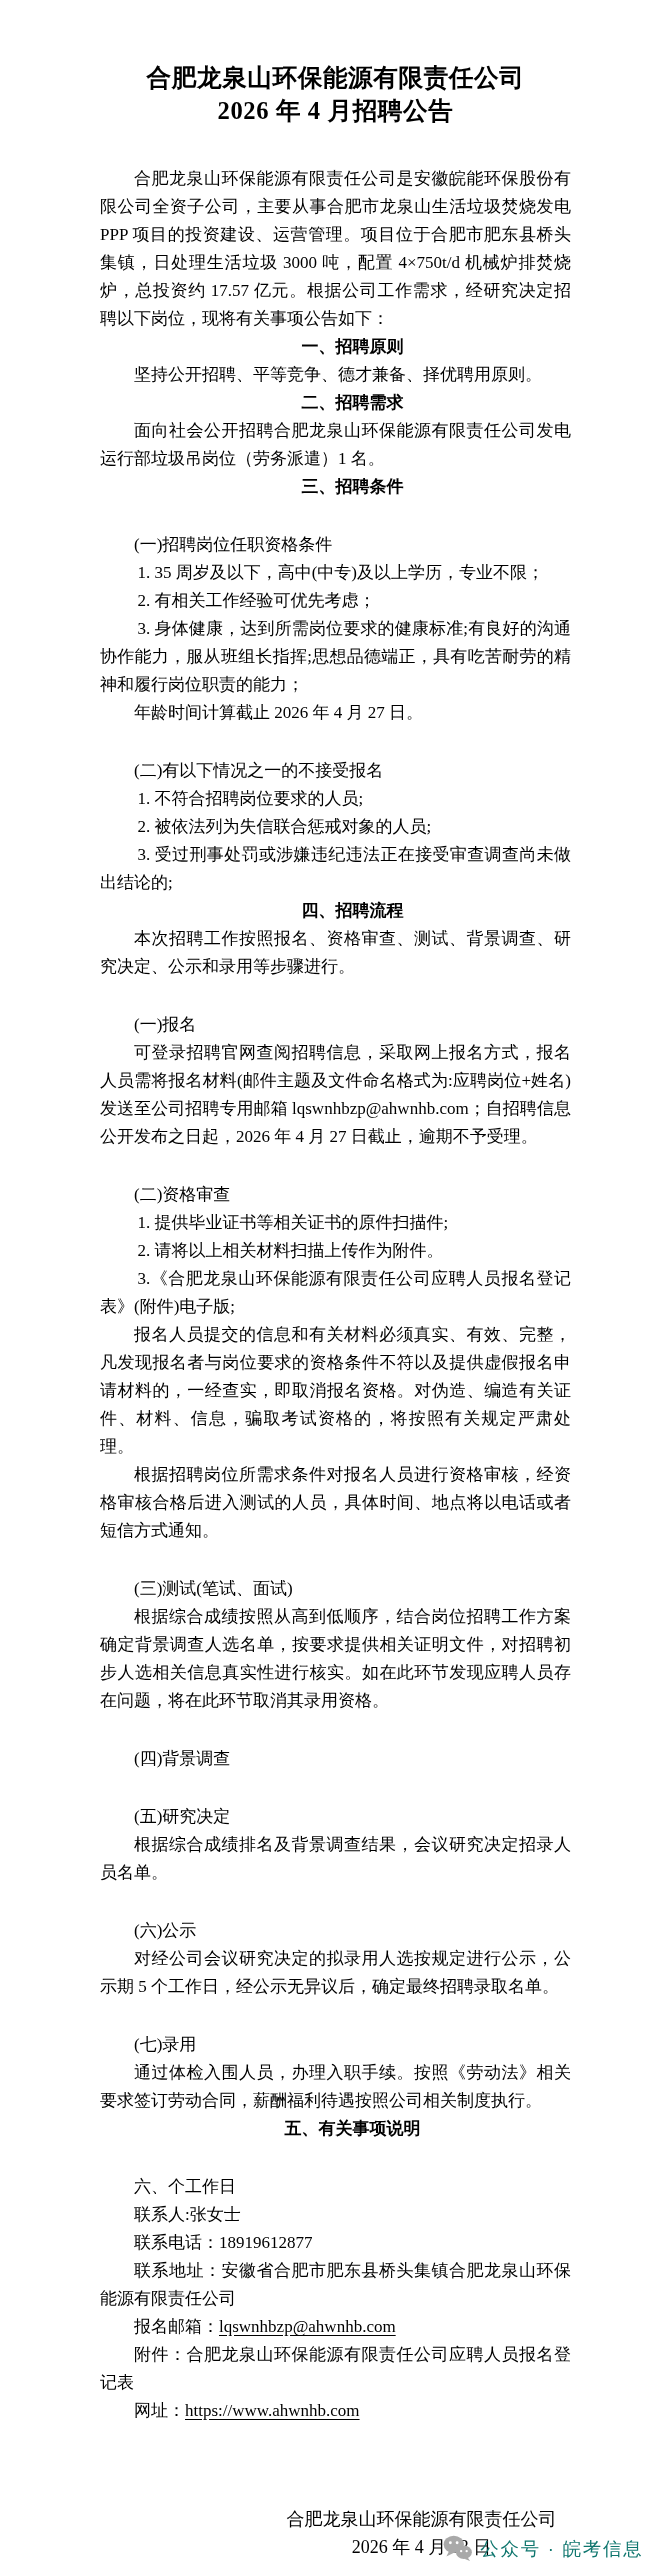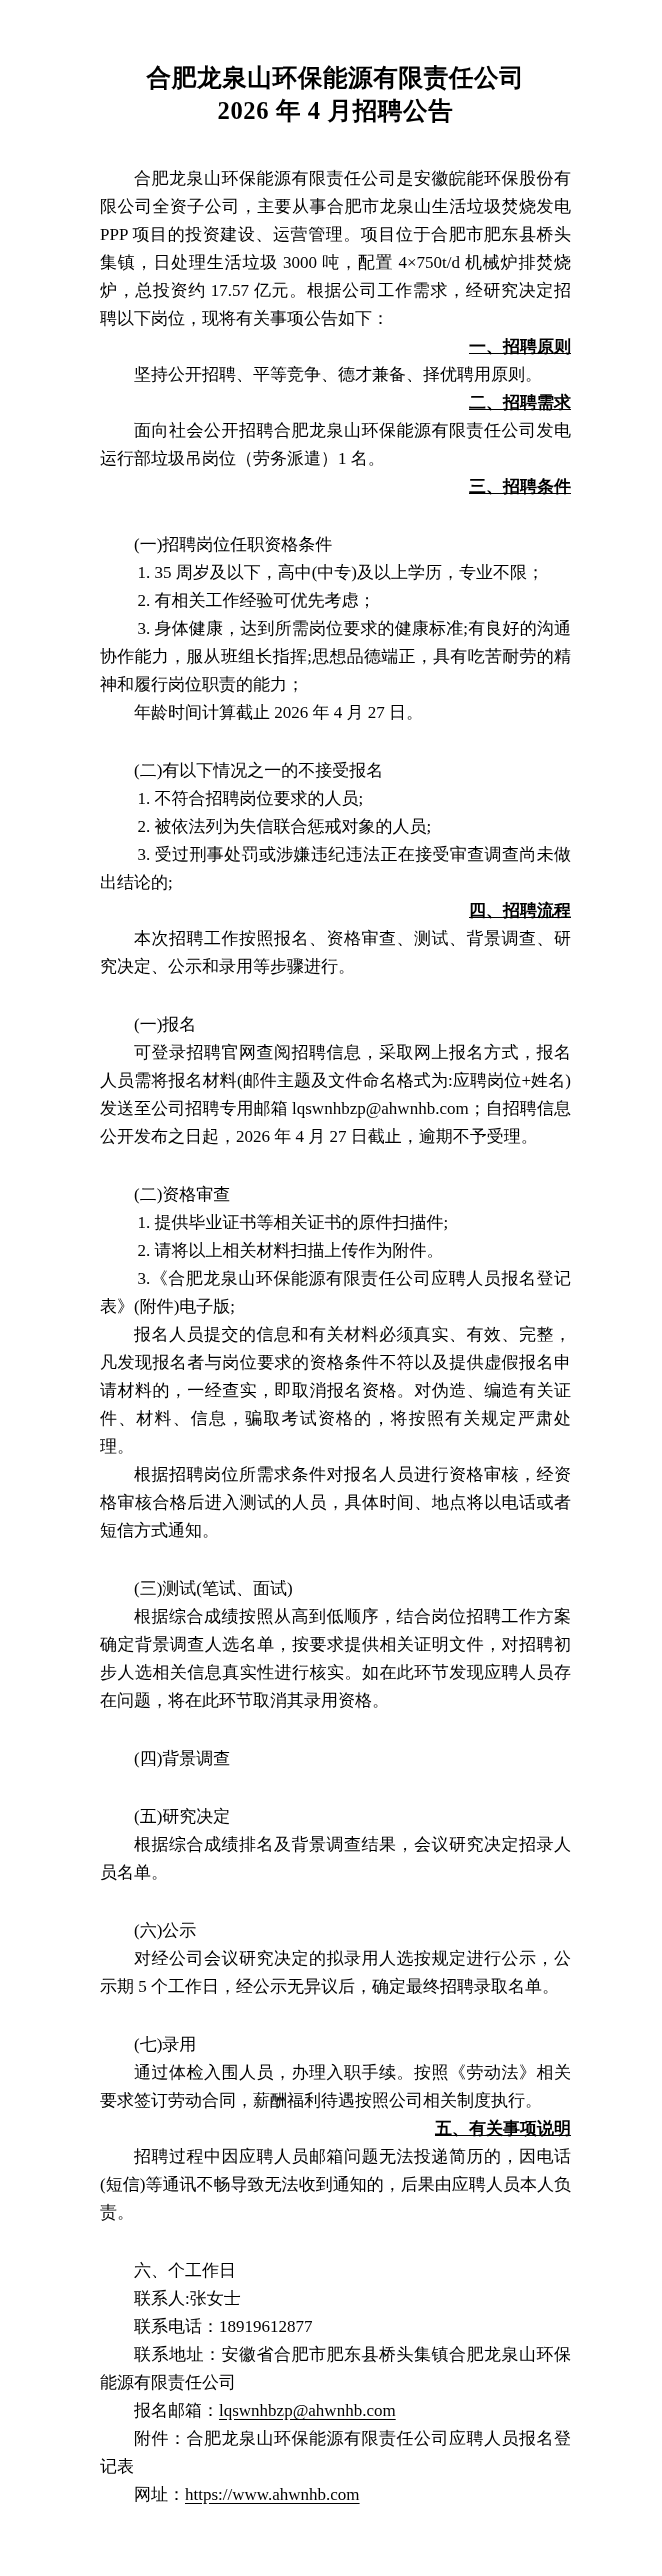--- a/index.html
+++ b/index.html
@@ -31,22 +31,21 @@
     margin: 0;
     font-size: 17px;
     line-height: 28px;
     text-align: justify;
     text-indent: 2em;
     word-break: break-all;
   }
   .para.h1 {
     font-family: "Liberation Sans", sans-serif;
     font-weight: 700;
-    text-align: right;
-    text-decoration: underline;
+    text-align: center;
   }
   .para.h2 {
     text-align: left;
     margin-top: 30px;
   }
   .para.item { text-indent: 2.2em; }
   .link-value {
     text-decoration: underline;
     text-underline-offset: 3.1px;
   }
@@ -111,21 +110,20 @@
       <p class="para h2">(三)测试(笔试、面试)</p>
       <p class="para body">根据综合成绩按照从高到低顺序，结合岗位招聘工作方案确定背景调查人选名单，按要求提供相关证明文件，对招聘初步人选相关信息真实性进行核实。如在此环节发现应聘人员存在问题，将在此环节取消其录用资格。</p>
       <p class="para h2">(四)背景调查</p>
       <p class="para h2">(五)研究决定</p>
       <p class="para body">根据综合成绩排名及背景调查结果，会议研究决定招录人员名单。</p>
       <p class="para h2">(六)公示</p>
       <p class="para body">对经公司会议研究决定的拟录用人选按规定进行公示，公示期 5 个工作日，经公示无异议后，确定最终招聘录取名单。</p>
       <p class="para h2">(七)录用</p>
       <p class="para body">通过体检入围人员，办理入职手续。按照《劳动法》相关要求签订劳动合同，薪酬福利待遇按照公司相关制度执行。</p>
       <p class="para h1">五、有关事项说明</p>
-      <p class="para body">招聘过程中因应聘人员邮箱问题无法投递简历的，因电话(短信)等通讯不畅导致无法收到通知的，后果由应聘人员本人负责。</p>
       <p class="para h2">六、个工作日</p>
       <p class="para body">联系人:张女士</p>
       <p class="para body">联系电话：18919612877</p>
       <p class="para body">联系地址：安徽省合肥市肥东县桥头集镇合肥龙泉山环保能源有限责任公司</p>
       <p class="para link"><span>报名邮箱：</span><span class="link-value">lqswnhbzp@ahwnhb.com</span></p>
       <p class="para body">附件：合肥龙泉山环保能源有限责任公司应聘人员报名登记表</p>
       <p class="para link"><span>网址：</span><span class="link-value">https://www.ahwnhb.com</span></p>
     </div>
 
   <div class="signature">

